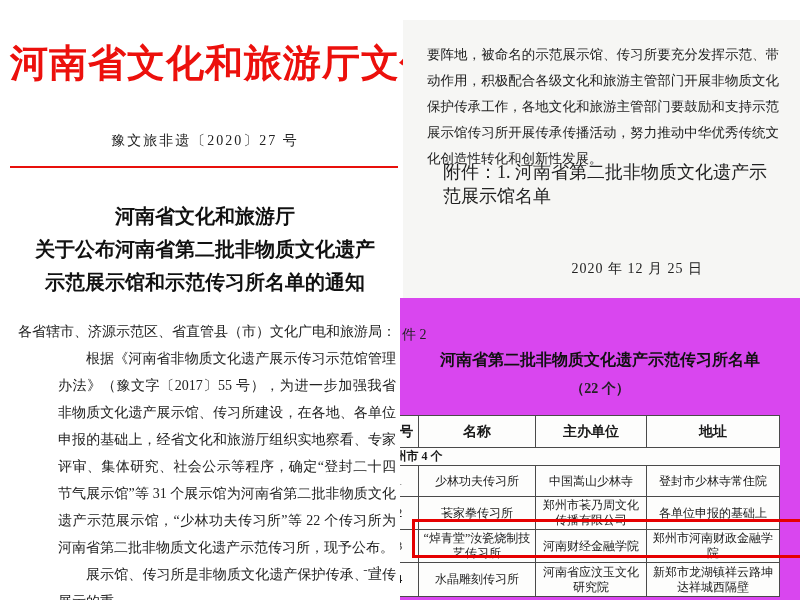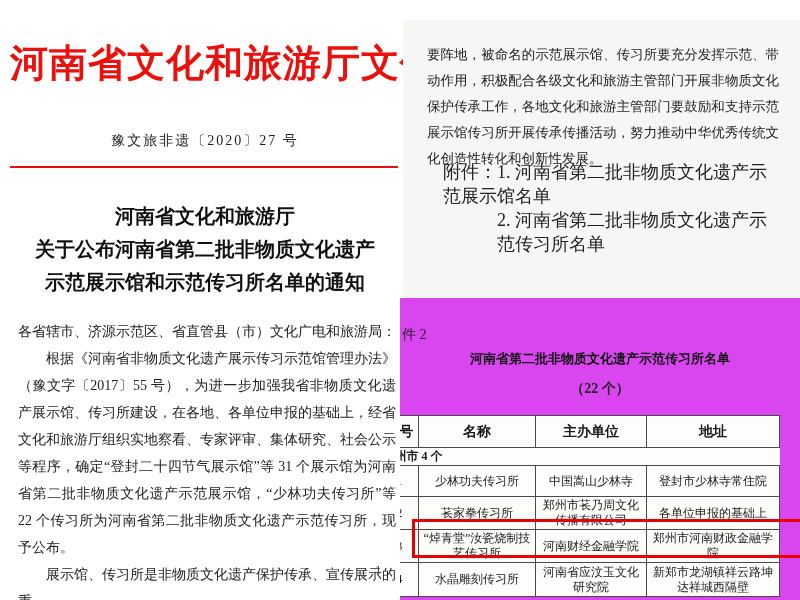--- a/index.html
+++ b/index.html
@@ -11,41 +11,41 @@
   .page-left { position:absolute; left:10px; top:20px; width:390px; height:580px; background:#fff; }
   .red-head { position:absolute; left:0; top:18px; width:390px; text-align:center;
               font-size:38px; font-weight:bold; color:#ec100c; letter-spacing:1px; white-space:nowrap; }
   .doc-no { position:absolute; left:0; top:112px; width:390px; text-align:center;
             font-size:14px; letter-spacing:2px; color:#222; }
   .red-rule { position:absolute; left:0; top:146px; width:388px; height:2px; background:#e8100c; }
   .doc-title { position:absolute; left:0; top:180px; width:390px; text-align:center;
                font-size:20px; font-weight:bold; line-height:33px; color:#111; }
   .body-text { position:absolute; left:8px; top:298px; width:378px; font-size:14px;
                line-height:27px; text-align:justify; color:#222; }
-  .body-text p.indent { text-indent:2em; }
+  .body-text p.indent { text-indent:2em;margin-left:40px; }
   .pageno { position:absolute; left:0; top:542px; width:385px; text-align:right;
             font-size:13px; color:#444; letter-spacing:2px; }
 
   
   .page-right-top { position:absolute; left:403px; top:20px; width:397px; height:278px;
                     background:#f6f6f4; }
   .p2-body { position:absolute; left:24px; top:22px; width:352px; font-size:13.5px;
              line-height:26px; text-align:justify; color:#222; }
   .attach-block { position:absolute; left:40px; top:140px; width:340px; font-size:18px;
                   line-height:24px; color:#222; }
   .attach-line2 { padding-left:3em; }
   .p2-date { position:absolute; left:0; top:240px; width:300px; text-align:right;
              font-size:14px; color:#222; letter-spacing:1px; }
 
   
   .page-right-bottom { position:absolute; left:400px; top:298px; width:400px; height:302px;
                        background:#d946ef; overflow:hidden; }
   .att-label { position:absolute; left:2px; top:28px; font-size:14px; color:#222; }
   .att-title { position:absolute; left:0; top:52px; width:400px; text-align:center;
-               font-size:13px; font-weight:bold; color:#111;
+               font-size:16px; font-weight:bold; color:#111;
                font-family:"Liberation Sans","DejaVu Sans",sans-serif; }
   .att-subtitle { position:absolute; left:0; top:82px; width:400px; text-align:center;
                   font-size:14px; color:#222;font-weight:bold; }
   table.att-table { position:absolute; left:-20px; top:117px; border-collapse:collapse;
                     table-layout:fixed; background:#fdfdfc; }
   .att-table td, .att-table th { border:1px solid #4a4a4a; text-align:center;
                     vertical-align:middle; font-size:12px; line-height:15px; padding:1px 3px;
                     color:#1a1a1a; font-weight:normal; }
   .att-table th { font-size:14px; font-weight:bold; height:32px; }
   .att-table .c-no   { width:40px; }
@@ -82,22 +82,22 @@
     </div>
     <div class="pageno">- 1 -</div>
   </div>
 
   <div class="page-right-top">
     <div class="p2-body">要阵地，被命名的示范展示馆、传习所要充分发挥示范、带动作用，积极配合各级文化和旅游主管部门开展非物质文化保护传承工作，各地文化和旅游主管部门要鼓励和支持示范展示馆传习所开展传承传播活动，努力推动中华优秀传统文化创造性转化和创新性发展。</div>
     <div class="attach-block">
       <div>
         <span>附件：</span><span>1. 河南省第二批非物质文化遗产示范展示馆名单</span>
       </div>
-      <div class="attach-line2">2. 河南省第二批非物质文化遗产示范传习所名单</div>
     </div>
+    <div class="p2-date">2020 年 12 月 25 日</div>
   </div>
 
   <div class="page-right-bottom">
     <div class="att-label">件 2</div>
     <div class="att-title">河南省第二批非物质文化遗产示范传习所名单</div>
     <div class="att-subtitle">（22 个）</div>
 
     <table class="att-table">
       <tbody>
           <tr>

